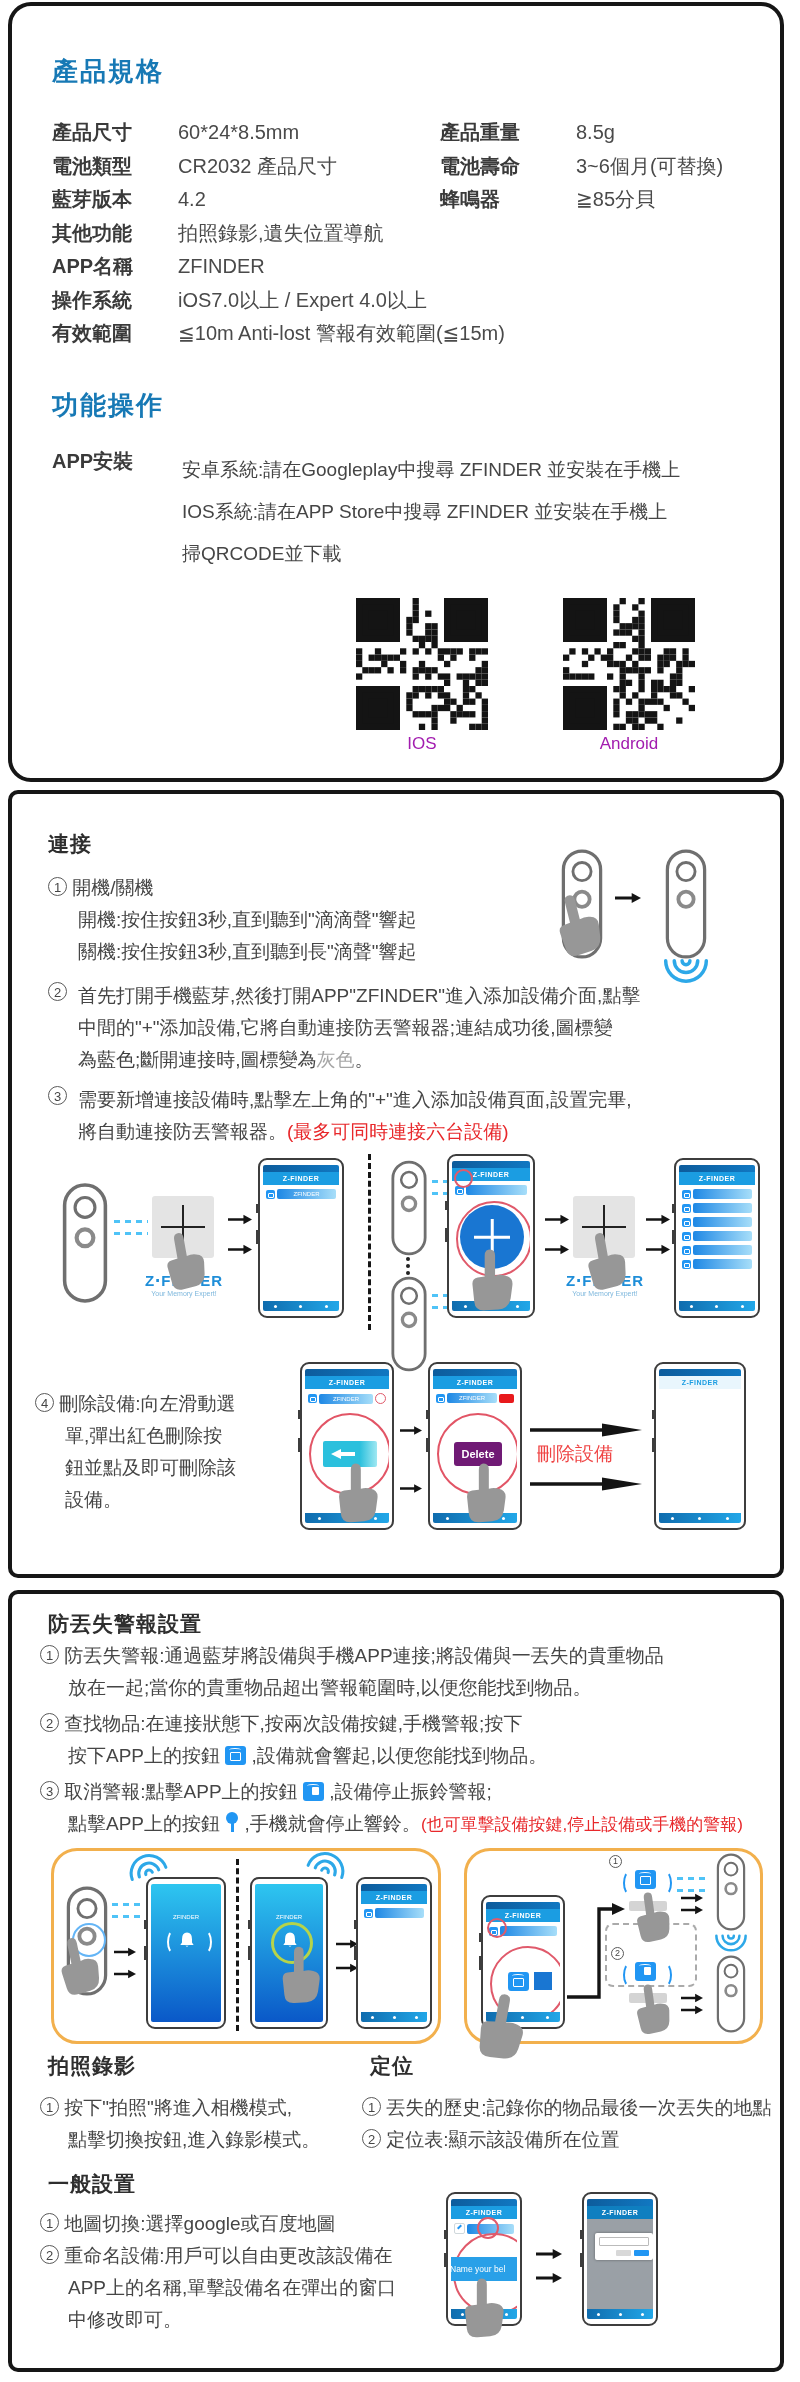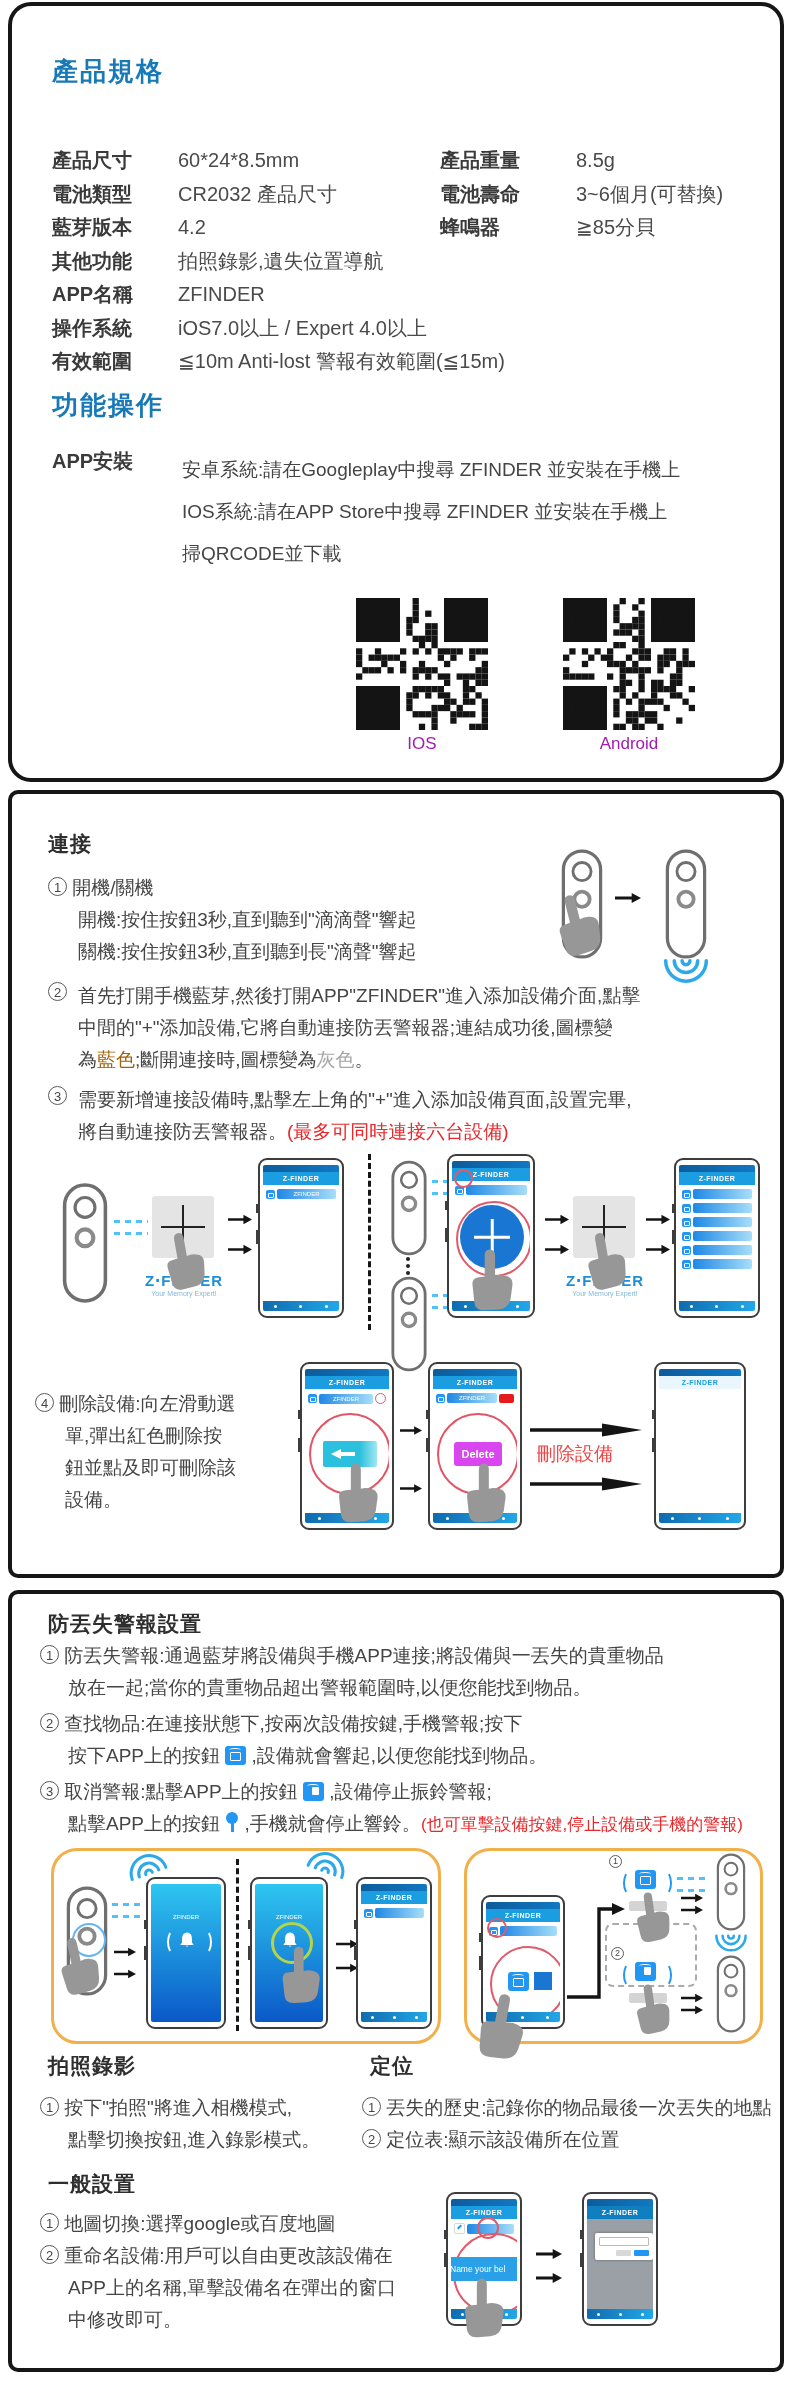--- a/index.html
+++ b/index.html
@@ -8,21 +8,21 @@
   #p1{top:2px;height:772px;border-radius:23px;}
   #p2{top:790px;height:780px;}
   #p3{top:1590px;height:774px;}
   .abs{position:absolute;}
   .h-blue{font-size:26px;font-weight:bold;color:#1779b5;letter-spacing:2px;}
   .h-dark{font-size:21px;font-weight:bold;color:#2e2e2e;letter-spacing:1px;}
   .body-t{font-size:19px;color:#454545;line-height:32px;white-space:nowrap;}
   .num{display:inline-block;width:19px;height:19px;border:1.6px solid #5a5a5a;border-radius:50%;text-align:center;line-height:19px;font-size:13px;color:#454545;vertical-align:2px;background:#fff;box-sizing:border-box;}
   .num.sm{width:13px;height:13px;line-height:11px;font-size:9px;border-width:1.2px;}
   .red-t{color:#e8282b;}
-  .blue-w{color:#a16207;}
+  .blue-w{color:#404040;}
   .gray-w{color:#a5a5a5;}
   
   .specgrid{display:grid;grid-template-columns:126px 262px 136px 1fr;}
   .specgrid div{font-size:20px;line-height:33.5px;white-space:nowrap;}
   .sl{font-weight:bold;color:#3a3a3a;}
   .sv{color:#4a4a4a;}
   
   .qr svg rect{fill:#141414;}
   .qrlabel{font-size:17px;color:#a21caf;text-align:center;width:132px;}
   
@@ -53,21 +53,21 @@
   .vdots i{display:block;width:4px;height:4px;border-radius:50%;background:#222;margin:3px 0;}
   .divider{position:absolute;width:0;border-left:3px dashed #161616;}
   .rann{position:absolute;border:2px solid #e05a6b;border-radius:50%;}
   .bigplus{position:absolute;background:#1976d2;border-radius:50%;}
   .bigplus::before{content:"";position:absolute;left:50%;top:22%;width:2.5px;height:56%;background:#fff;transform:translateX(-50%);}
   .bigplus::after{content:"";position:absolute;top:50%;left:22%;height:2.5px;width:56%;background:#fff;transform:translateY(-50%);}
   .mag{position:absolute;border:2px solid #e25566;border-radius:50%;background:#fff;display:flex;align-items:center;justify-content:center;z-index:3;}
   .swipe{width:54px;height:26px;background:linear-gradient(90deg,#2bc0dd 68%,#9fe8f2);border-radius:2px;position:relative;}
   .swipe::before{content:"";position:absolute;left:8px;top:8px;border-right:10px solid #fff;border-top:5px solid transparent;border-bottom:5px solid transparent;}
   .swipe::after{content:"";position:absolute;left:18px;top:11px;width:14px;height:4px;background:#fff;}
-  .delchip{background:#d946ef;color:#fff;font-size:11px;font-weight:bold;border-radius:3px;padding:5px 7px;line-height:14px;}
+  .delchip{background:#701a75;color:#fff;font-size:11px;font-weight:bold;border-radius:3px;padding:5px 7px;line-height:14px;}
   .rowdot{width:9px;height:9px;border:1.6px solid #e05a6b;border-radius:50%;flex:0 0 auto;}
   .rowdel{width:15px;height:9px;background:#e8191c;border-radius:2px;flex:0 0 auto;}
   .orange{position:absolute;border:3px solid #f2b04d;border-radius:26px;background:#fff;}
   .hand{position:absolute;color:#979797;z-index:4;}
   .waves{position:absolute;color:#2da8e8;}
   .arr{position:absolute;}
   .gpill{position:absolute;background:#cfcfcf;border-radius:2px;opacity:.9;}
   .parl,.parr{position:absolute;width:9px;height:20px;border:2.5px solid transparent;border-radius:50%;}
   .parl{border-left-color:#2196f3;} .parr{border-right-color:#2196f3;}
   .ibag{display:inline-block;width:21px;height:19px;background:#2196f3;border-radius:3px;position:relative;vertical-align:-3px;}
@@ -115,21 +115,21 @@
     </symbol>
     <symbol id="sym-bell" viewBox="0 0 24 24">
       <path d="M12 3 q6 0 6 8 l0 4 2 3 H4 l2 -3 0 -4 q0 -8 6 -8 z M10 19 a2.5 2.5 0 0 0 4 0 z" fill="currentColor"></path>
     </symbol>
   </defs>
 </svg>
 
 <div class="panel" id="p1">
   <div class="abs h-blue" style="left:40px;top:48px;">產品規格</div>
 
-  <div class="abs specgrid" style="left:40px;top:110px;width:700px;margin-top:28px;">
+  <div class="abs specgrid" style="left:40px;top:110px;width:700px;">
     <div class="sl">產品尺寸</div>
       <div class="sv">60*24*8.5mm</div>
       <div class="sl">產品重量</div>
       <div class="sv">8.5g</div>
     <div class="sl">電池類型</div>
       <div class="sv">CR2032 產品尺寸</div>
       <div class="sl">電池壽命</div>
       <div class="sv">3~6個月(可替換)</div>
     <div class="sl">藍芽版本</div>
       <div class="sv">4.2</div>

